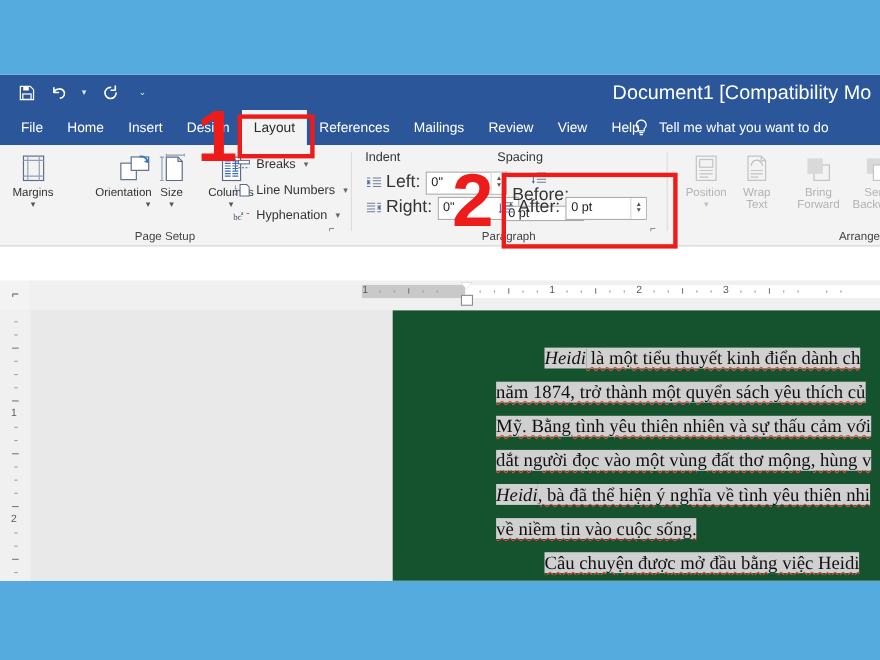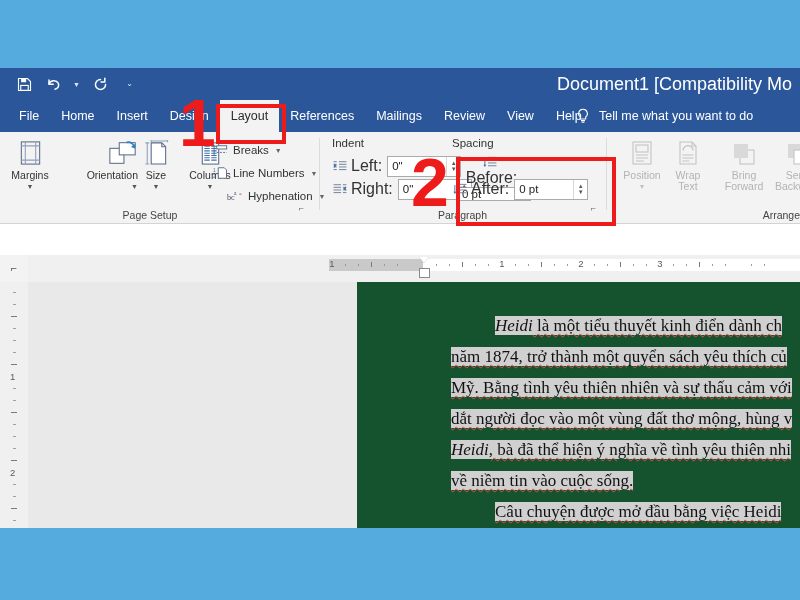--- a/index.html
+++ b/index.html
@@ -314,21 +314,21 @@
             <svg width="15" height="14" viewBox="0 0 16 14" fill="none" stroke="#5B6B86" stroke-width="1">
               <text x="0" y="5.4" font-size="5" fill="#3E6FA8" stroke="none" font-family="Liberation Sans, sans-serif">1</text>
               <text x="0" y="12" font-size="5" fill="#3E6FA8" stroke="none" font-family="Liberation Sans, sans-serif">2</text>
               <path d="M5.6 1.4h6.4l2.4 2.4v8.8H5.6z" fill="#fff"></path>
             </svg>
           </span>
           <span>Line Numbers</span>
           <span class="dd">▼</span>
         </div>
 
-        <div class="smallbtn" style="left:227px;top:54px;text-align:right;">
+        <div class="smallbtn" style="left:212px;top:54px;text-align:right;">
           <span class="ico">
             <svg width="16" height="14" viewBox="0 0 17 14" fill="none">
               <text x="0" y="11.4" font-size="8.6" fill="#3B4A63" font-family="Liberation Serif, serif">bc</text>
               <text x="7.4" y="6.4" font-size="6" fill="#3B4A63" font-family="Liberation Serif, serif">a</text>
               <path d="M13 5h2.4" stroke="#C25B5B" stroke-width="1.1"></path>
             </svg>
           </span>
           <span>Hyphenation</span>
           <span class="dd">▼</span>
         </div>

